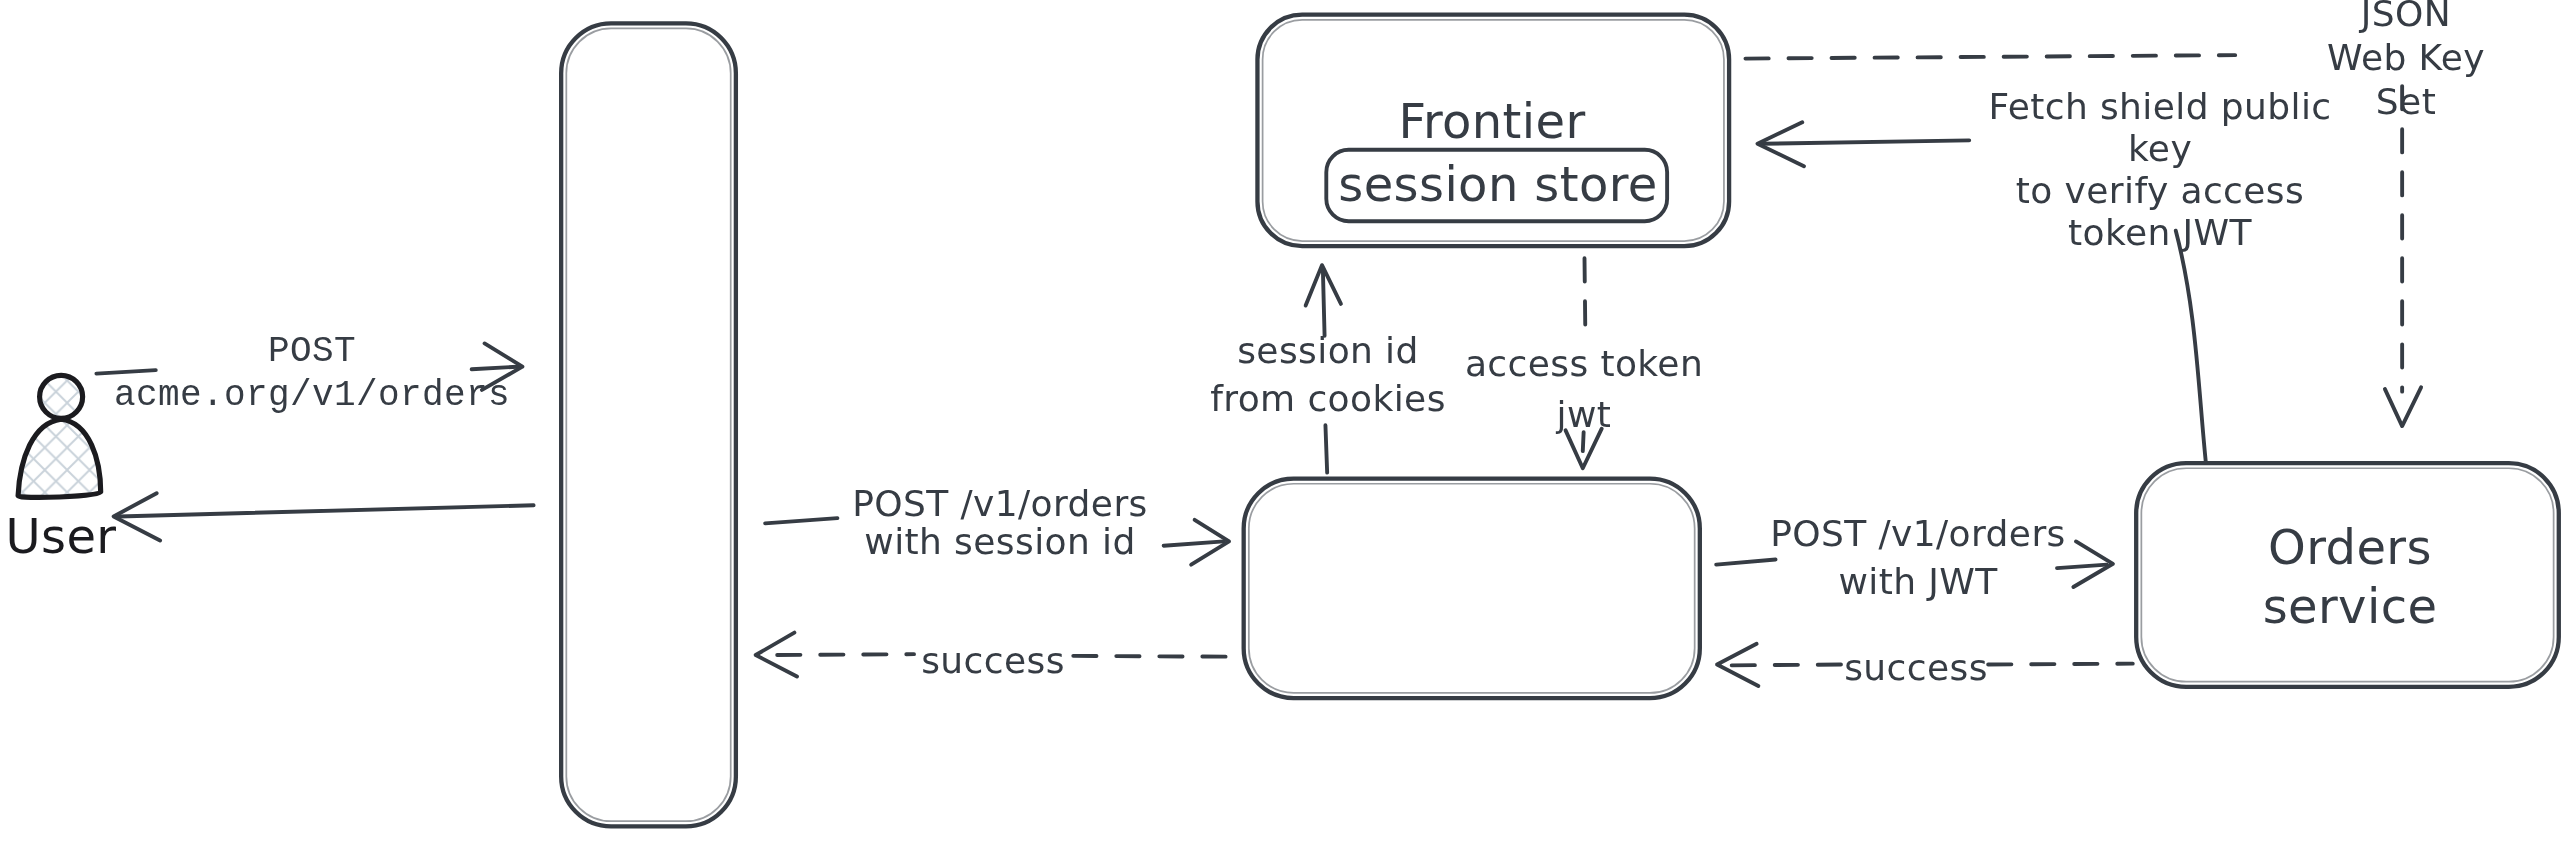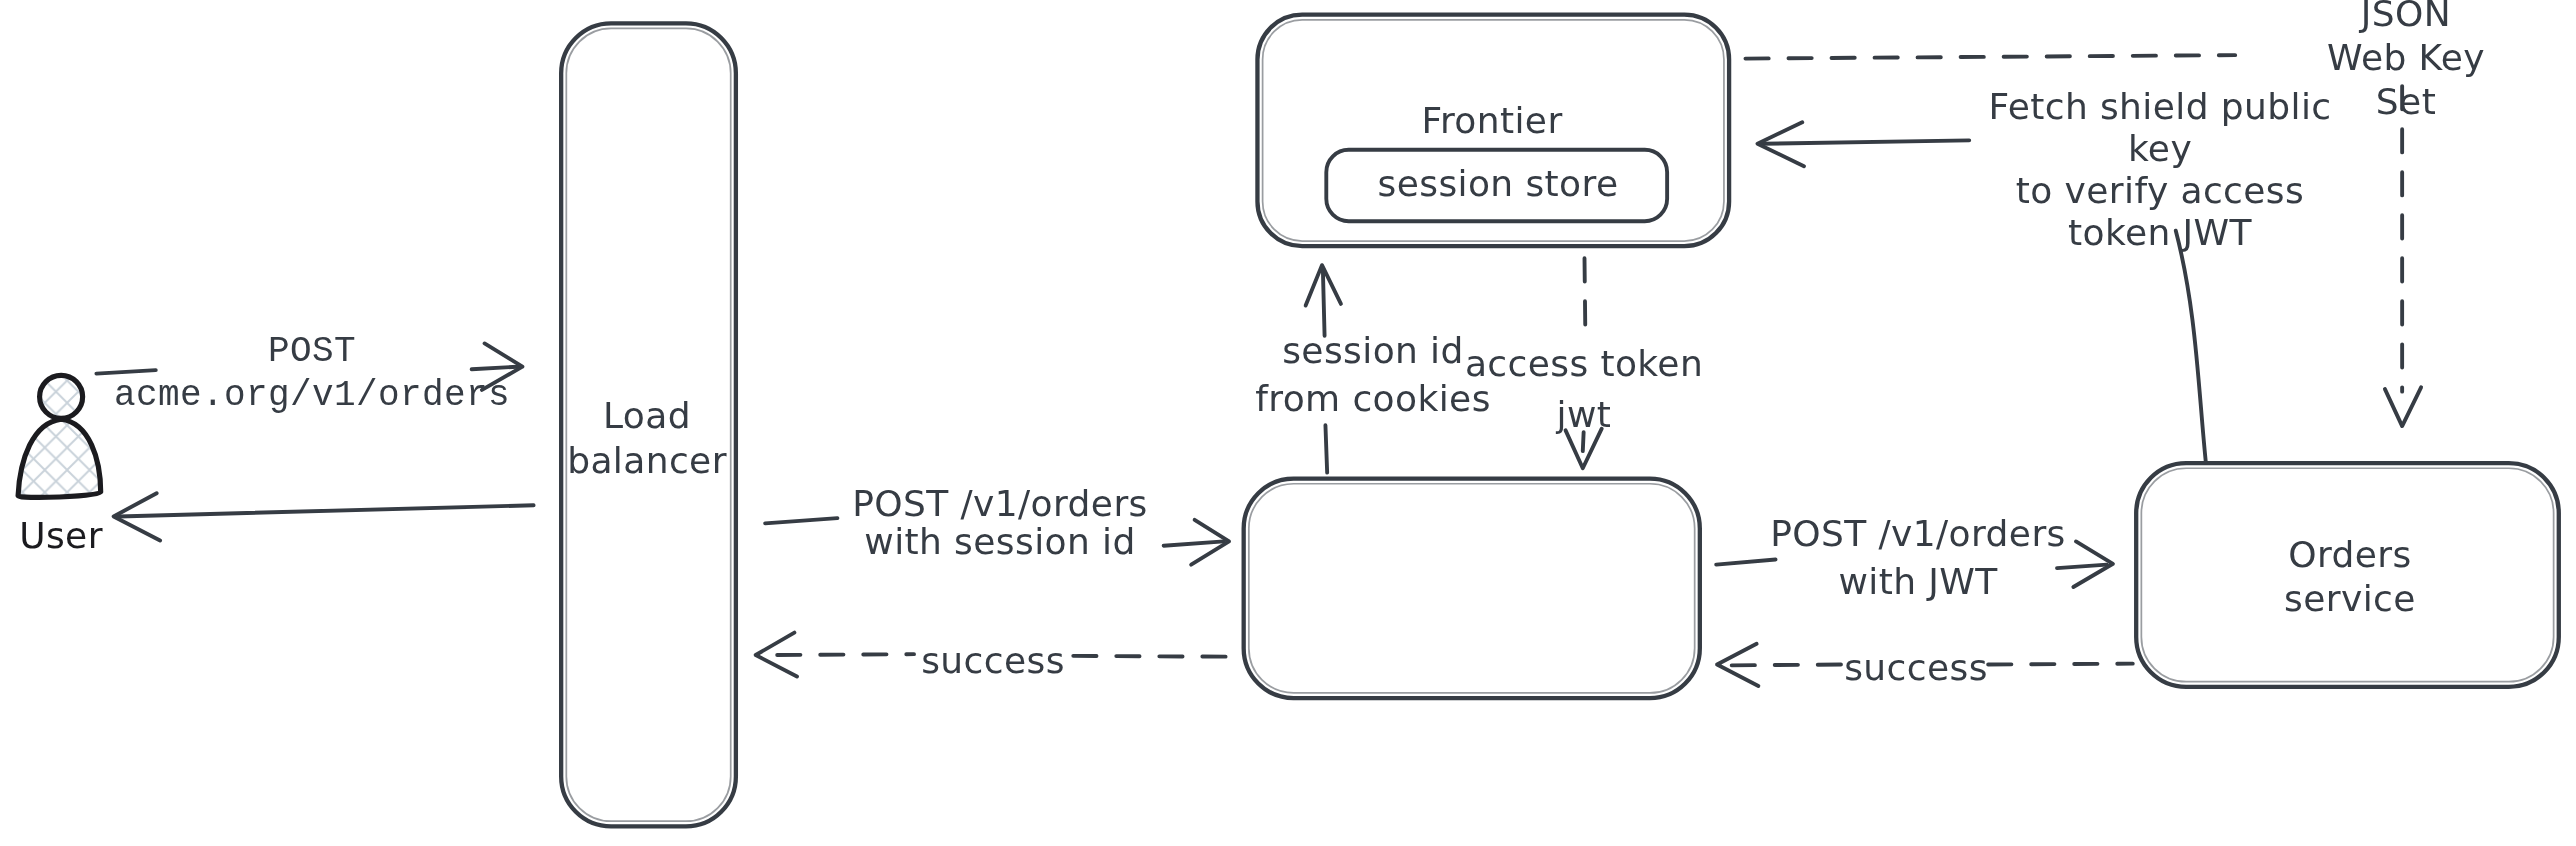--- a/index.html
+++ b/index.html
@@ -26,21 +26,21 @@
   .lbl {
     position: absolute;
     transform: translate(-50%, -50%);
     white-space: pre-line;
     text-align: center;
     color: var(--ink);
     font-size: 36px;
     line-height: 1.22;
     letter-spacing: 0.4px;
   }
-  .lbl.big { font-size: 36px; }
+  .lbl.big { font-size: 48px; }
   .lbl.black { color: var(--ink2); margin-top: 8px; }
 </style>
 </head>
 <body>
 
 <div class="stage">
 
   <svg width="2576" height="847" viewBox="0 0 2993 984">
     <defs>
       <pattern id="hatchp" width="26" height="26" patternUnits="userSpaceOnUse">
@@ -136,34 +136,32 @@
       <path class="dash" d="M 2791,100 L 2791,455"></path>
       <path d="M 2771,452 L 2791,495 L 2813,450"></path>
     </g>
   </svg>
 
   <div class="lbl big black" style="left:61px; top:528px;">User</div>
 
   <div class="lbl" style="left:312px; top:374px; line-height:44px;font-family:Liberation Mono, monospace;">POST
 acme.org/v1/orders</div>
 
-  <div class="lbl big" style="left:647px; top:438px; line-height:45px;">Load
-balancer</div>
 
   <div class="lbl" style="left:1000px; top:523px; line-height:38px;">POST /v1/orders
 with session id</div>
 
   <div class="lbl" style="left:993px; top:661px;">success</div>
 
 
   <div class="lbl big" style="left:1492px; top:121px;">Frontier</div>
 
   <div class="lbl big" style="left:1498px; top:184px;">session store</div>
 
-  <div class="lbl" style="left:1328px; top:375px; line-height:48px;margin-left:45px;">session id
+  <div class="lbl" style="left:1328px; top:375px; line-height:48px;">session id
 from cookies</div>
 
   <div class="lbl" style="left:1584px; top:389px; line-height:51px;">access token
 jwt</div>
 
   <div class="lbl" style="left:1918px; top:558px; line-height:48px;">POST /v1/orders
 with JWT</div>
 
   <div class="lbl" style="left:1916px; top:668px;">success</div>
 

